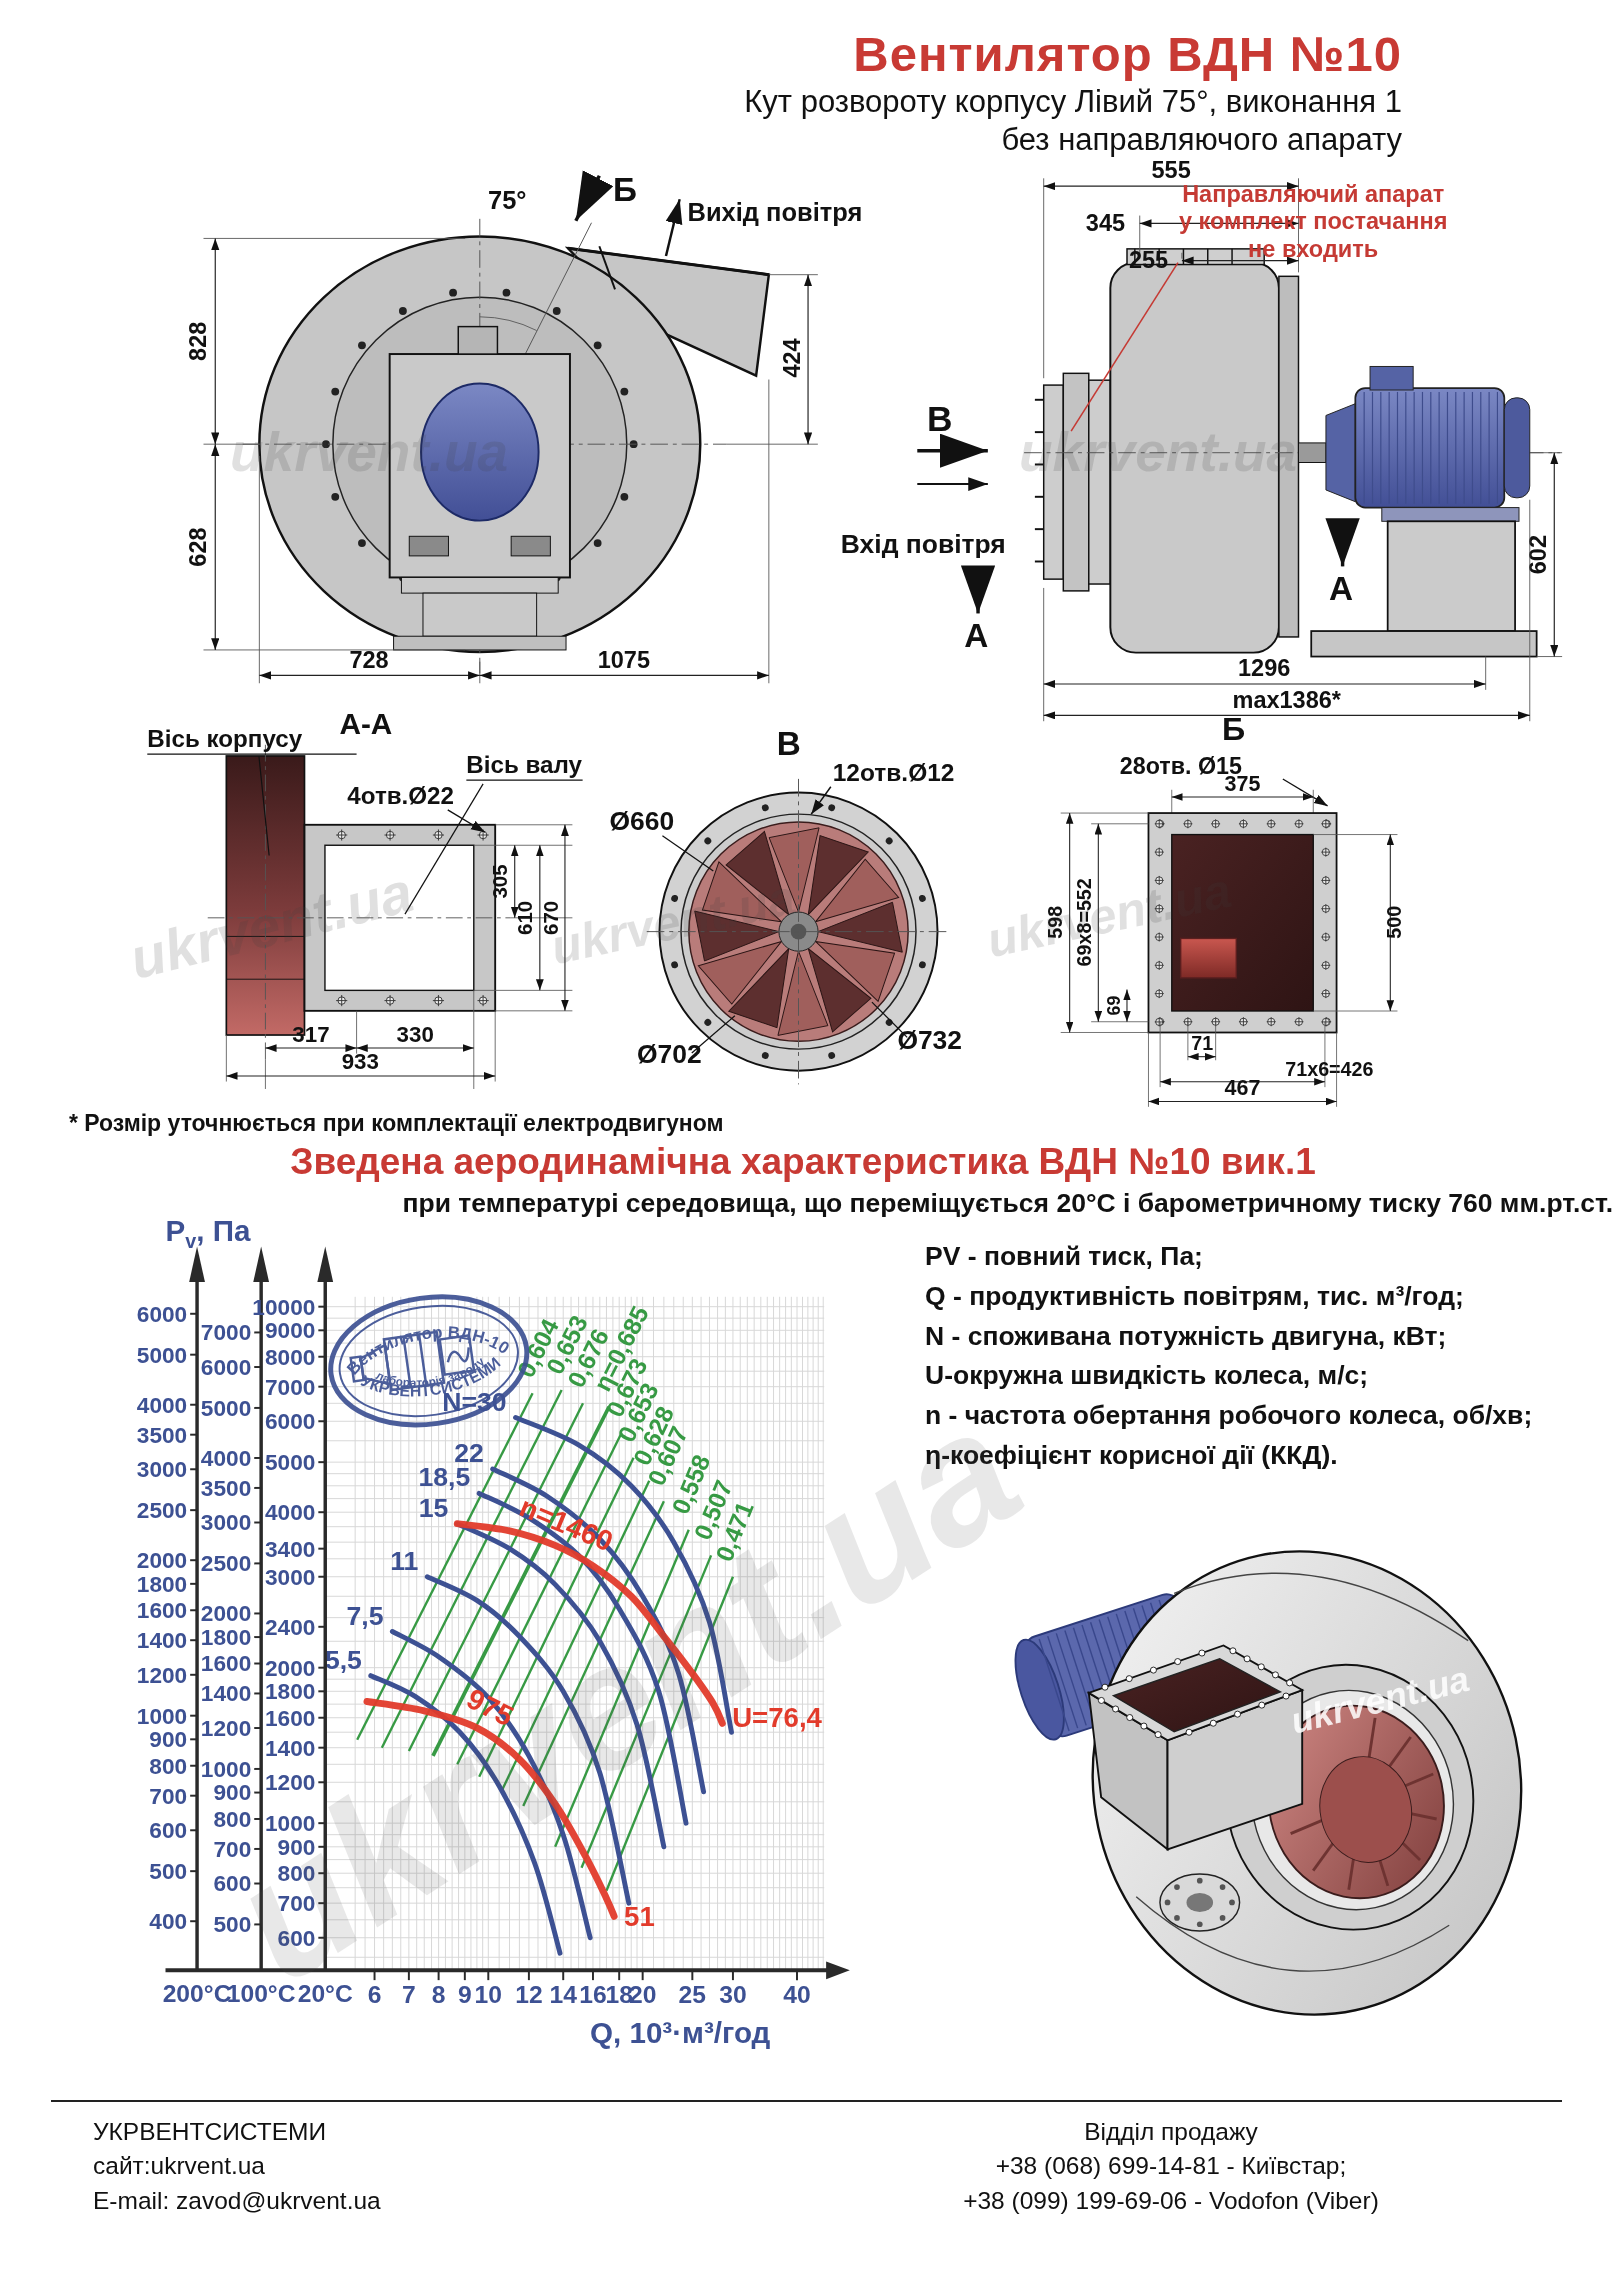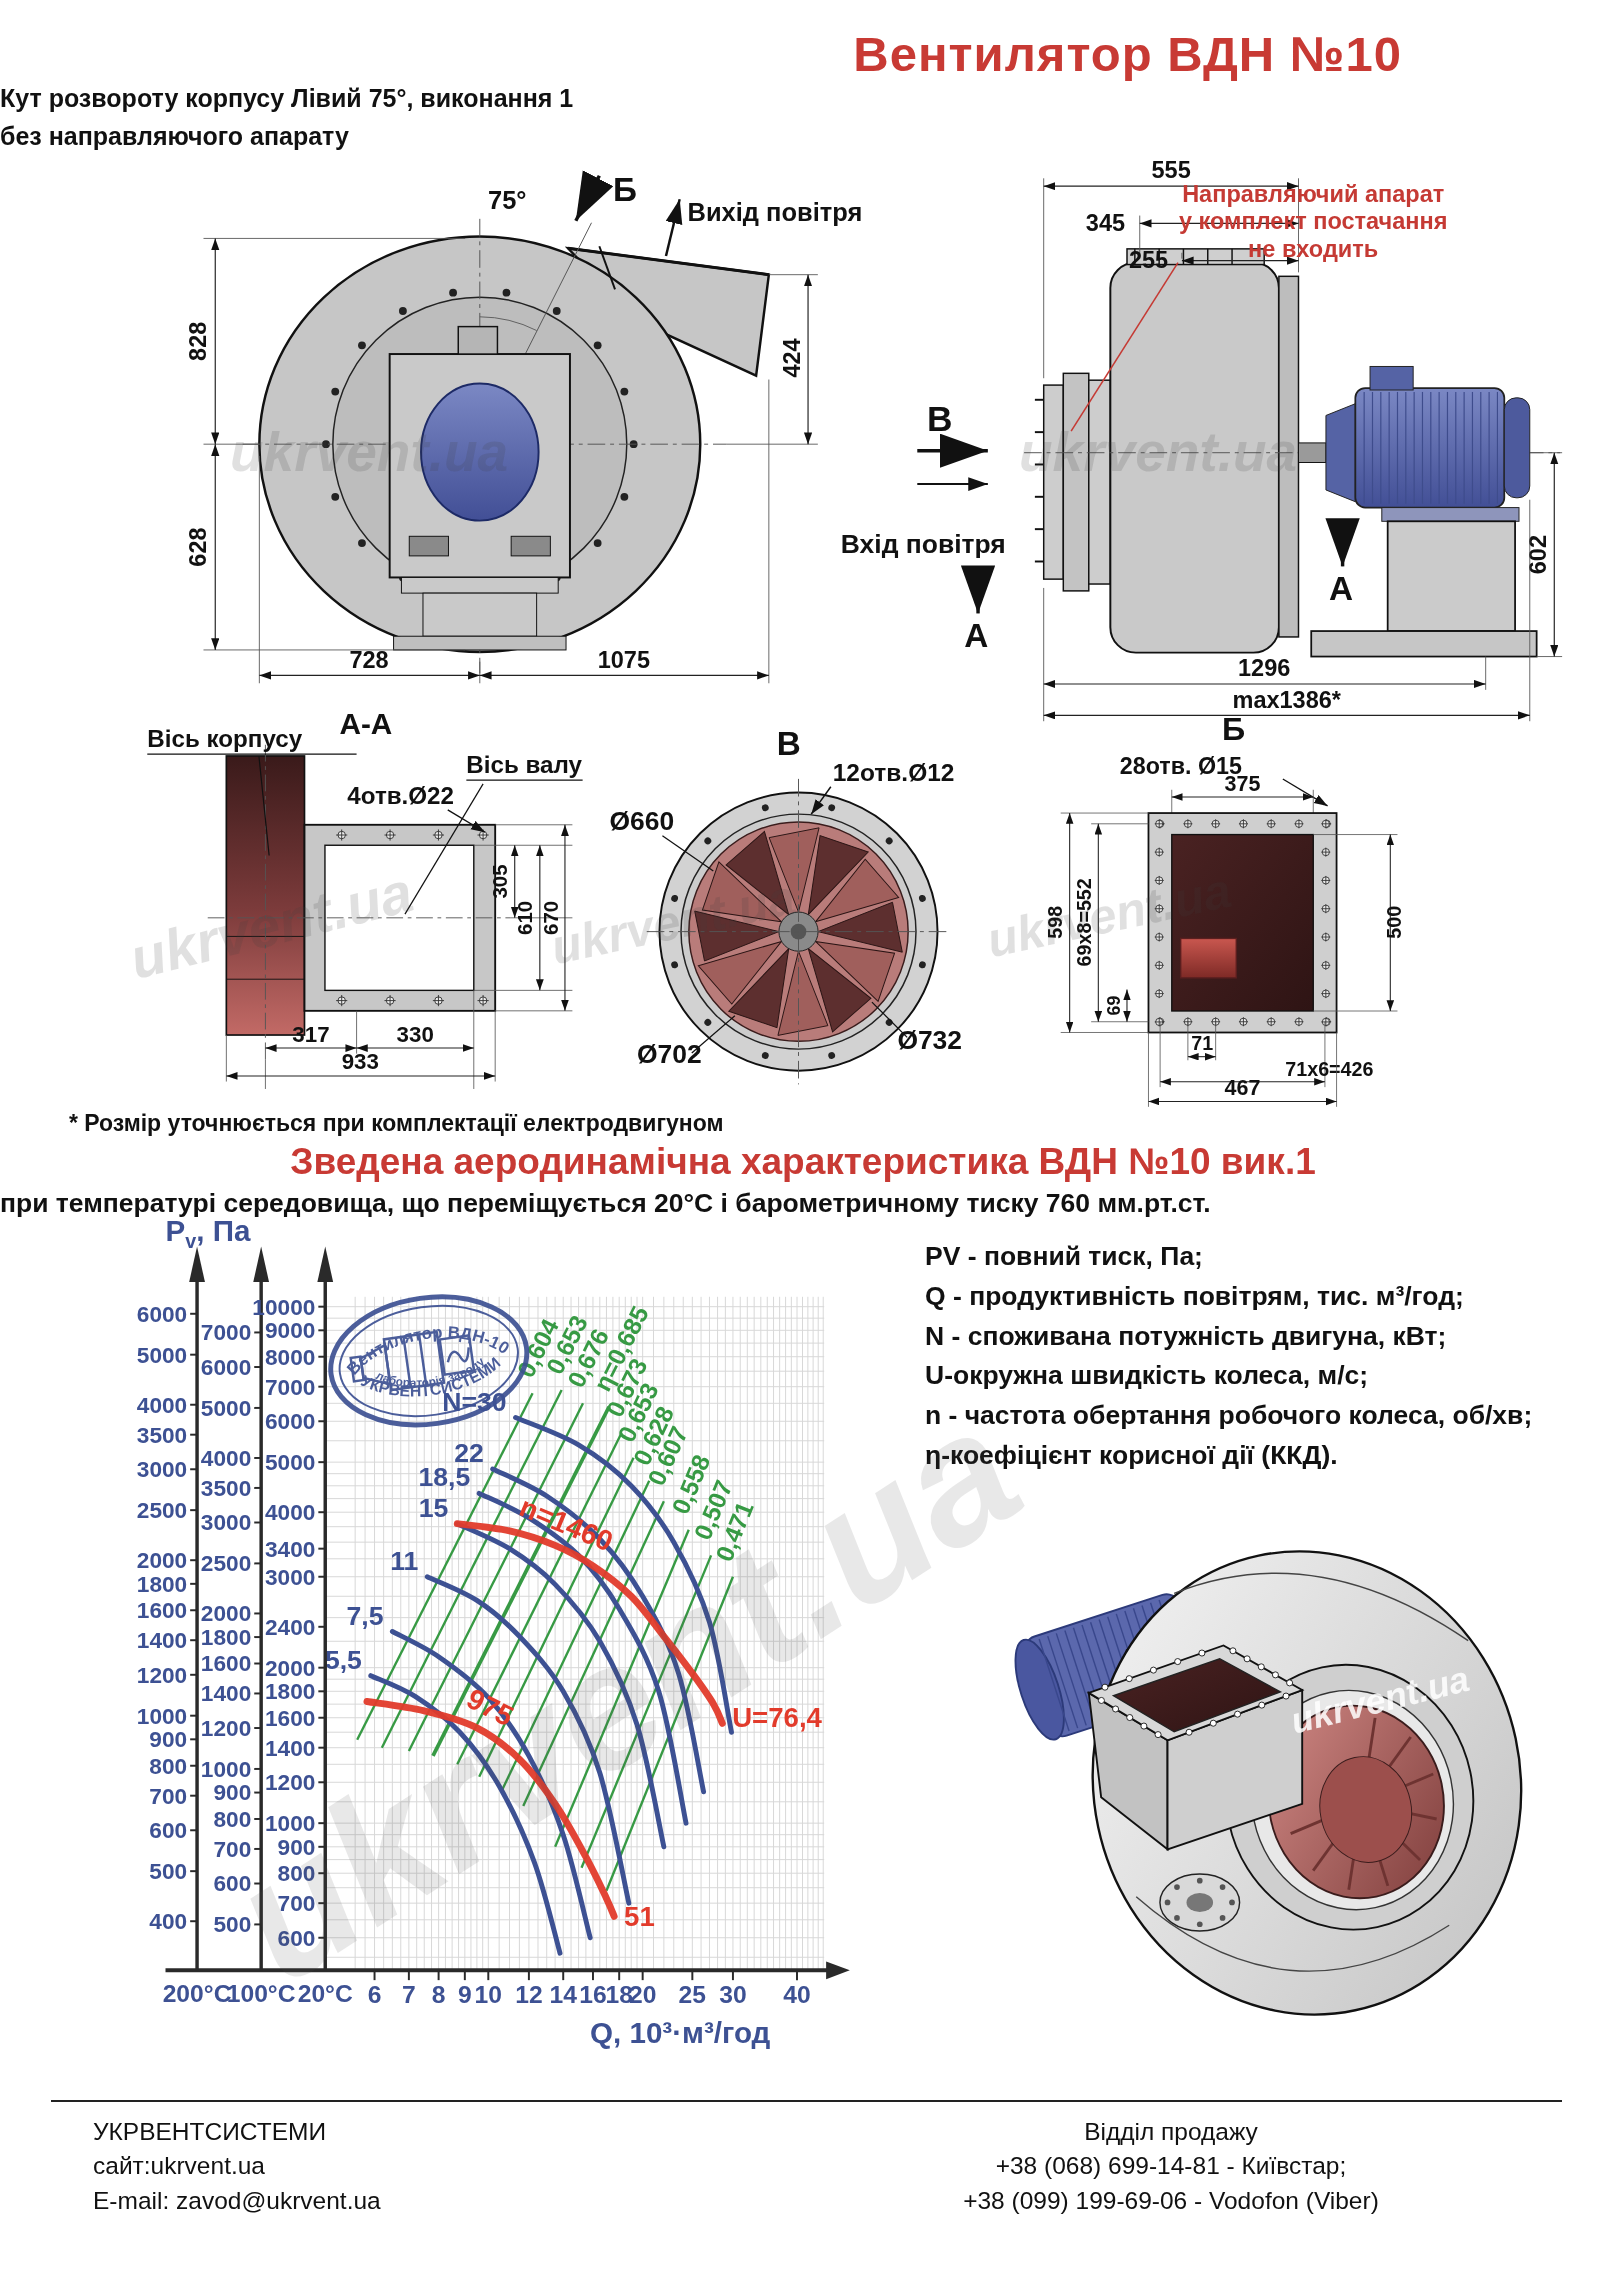--- a/index.html
+++ b/index.html
@@ -1,23 +1,23 @@
 <!DOCTYPE html>
 <html><head>
 <meta charset="utf-8">
 <style>
   html,body{margin:0;padding:0}
   body{width:1613px;height:2293px;position:relative;background:#fff;
        font-family:"Liberation Sans",sans-serif;overflow:hidden;color:#111}
   .abs{position:absolute}
   .ttl{color:#c83a34;font-weight:bold;font-size:49px;text-align:right;letter-spacing:1px}
-  .sub{font-weight:bold;font-size:25px;text-align:left}
+  .sub{font-weight:normal;font-size:31px;text-align:right}
   .note{font-size:23px;font-weight:600}
   .head2{color:#c83a34;font-weight:bold;font-size:37px;text-align:center}
-  .sub2{font-weight:bold;font-size:26.5px;text-align:left}
+  .sub2{font-weight:bold;font-size:26.5px;text-align:right}
   .legend{font-size:26.5px;font-weight:bold;line-height:1.5}
   .foot{font-size:24.5px;line-height:1.4}
   .wm{color:rgba(60,60,60,0.16);font-weight:bold;font-style:italic;white-space:nowrap;pointer-events:none;z-index:5}
   svg{overflow:visible}
   svg text{font-family:"Liberation Sans",sans-serif}
   .dl{stroke:#222;stroke-width:1.2;fill:none}
   .xl{stroke:#555;stroke-width:0.9;fill:none}
   .cl{stroke:#555;stroke-width:1;fill:none;stroke-dasharray:18 5 4 5}
   .dt{font-size:24px;font-weight:bold;fill:#111;text-anchor:middle}
   .dts{font-size:22px;font-weight:bold;fill:#111;text-anchor:middle}

